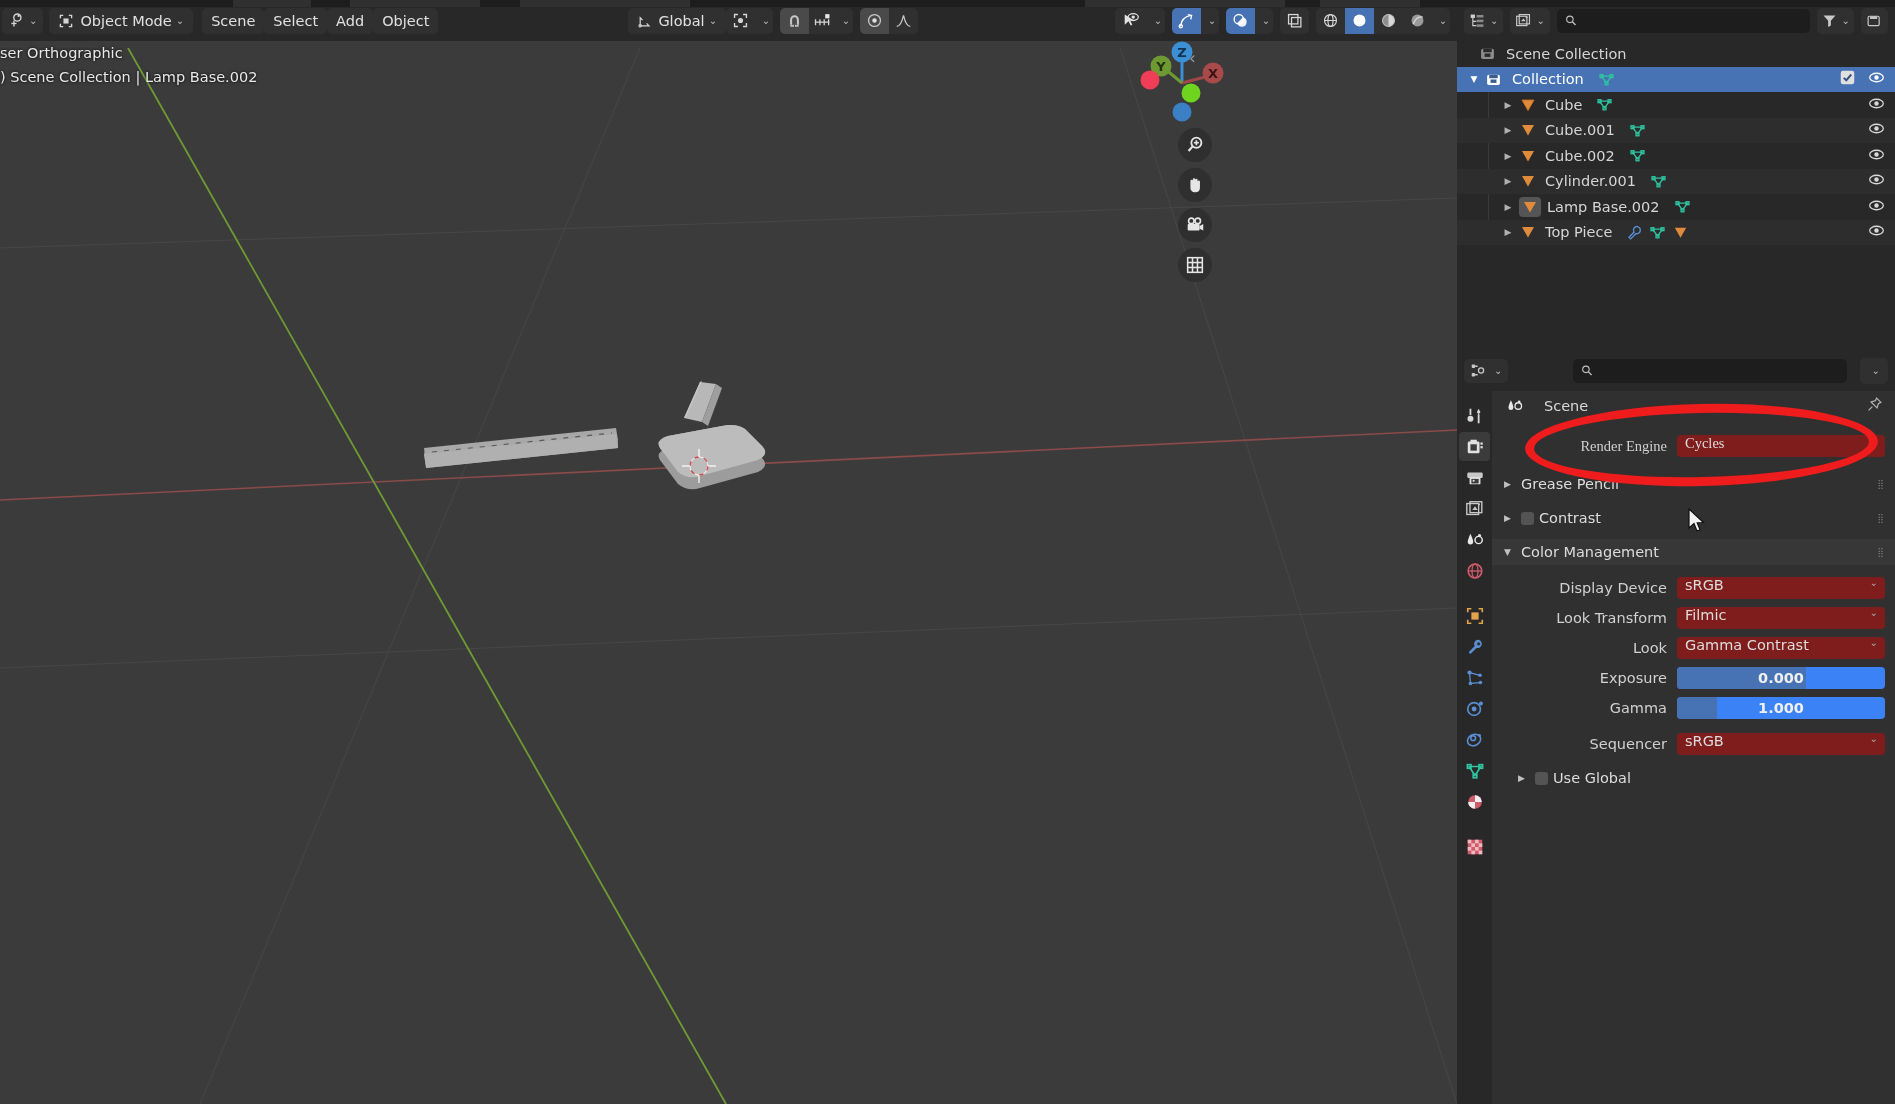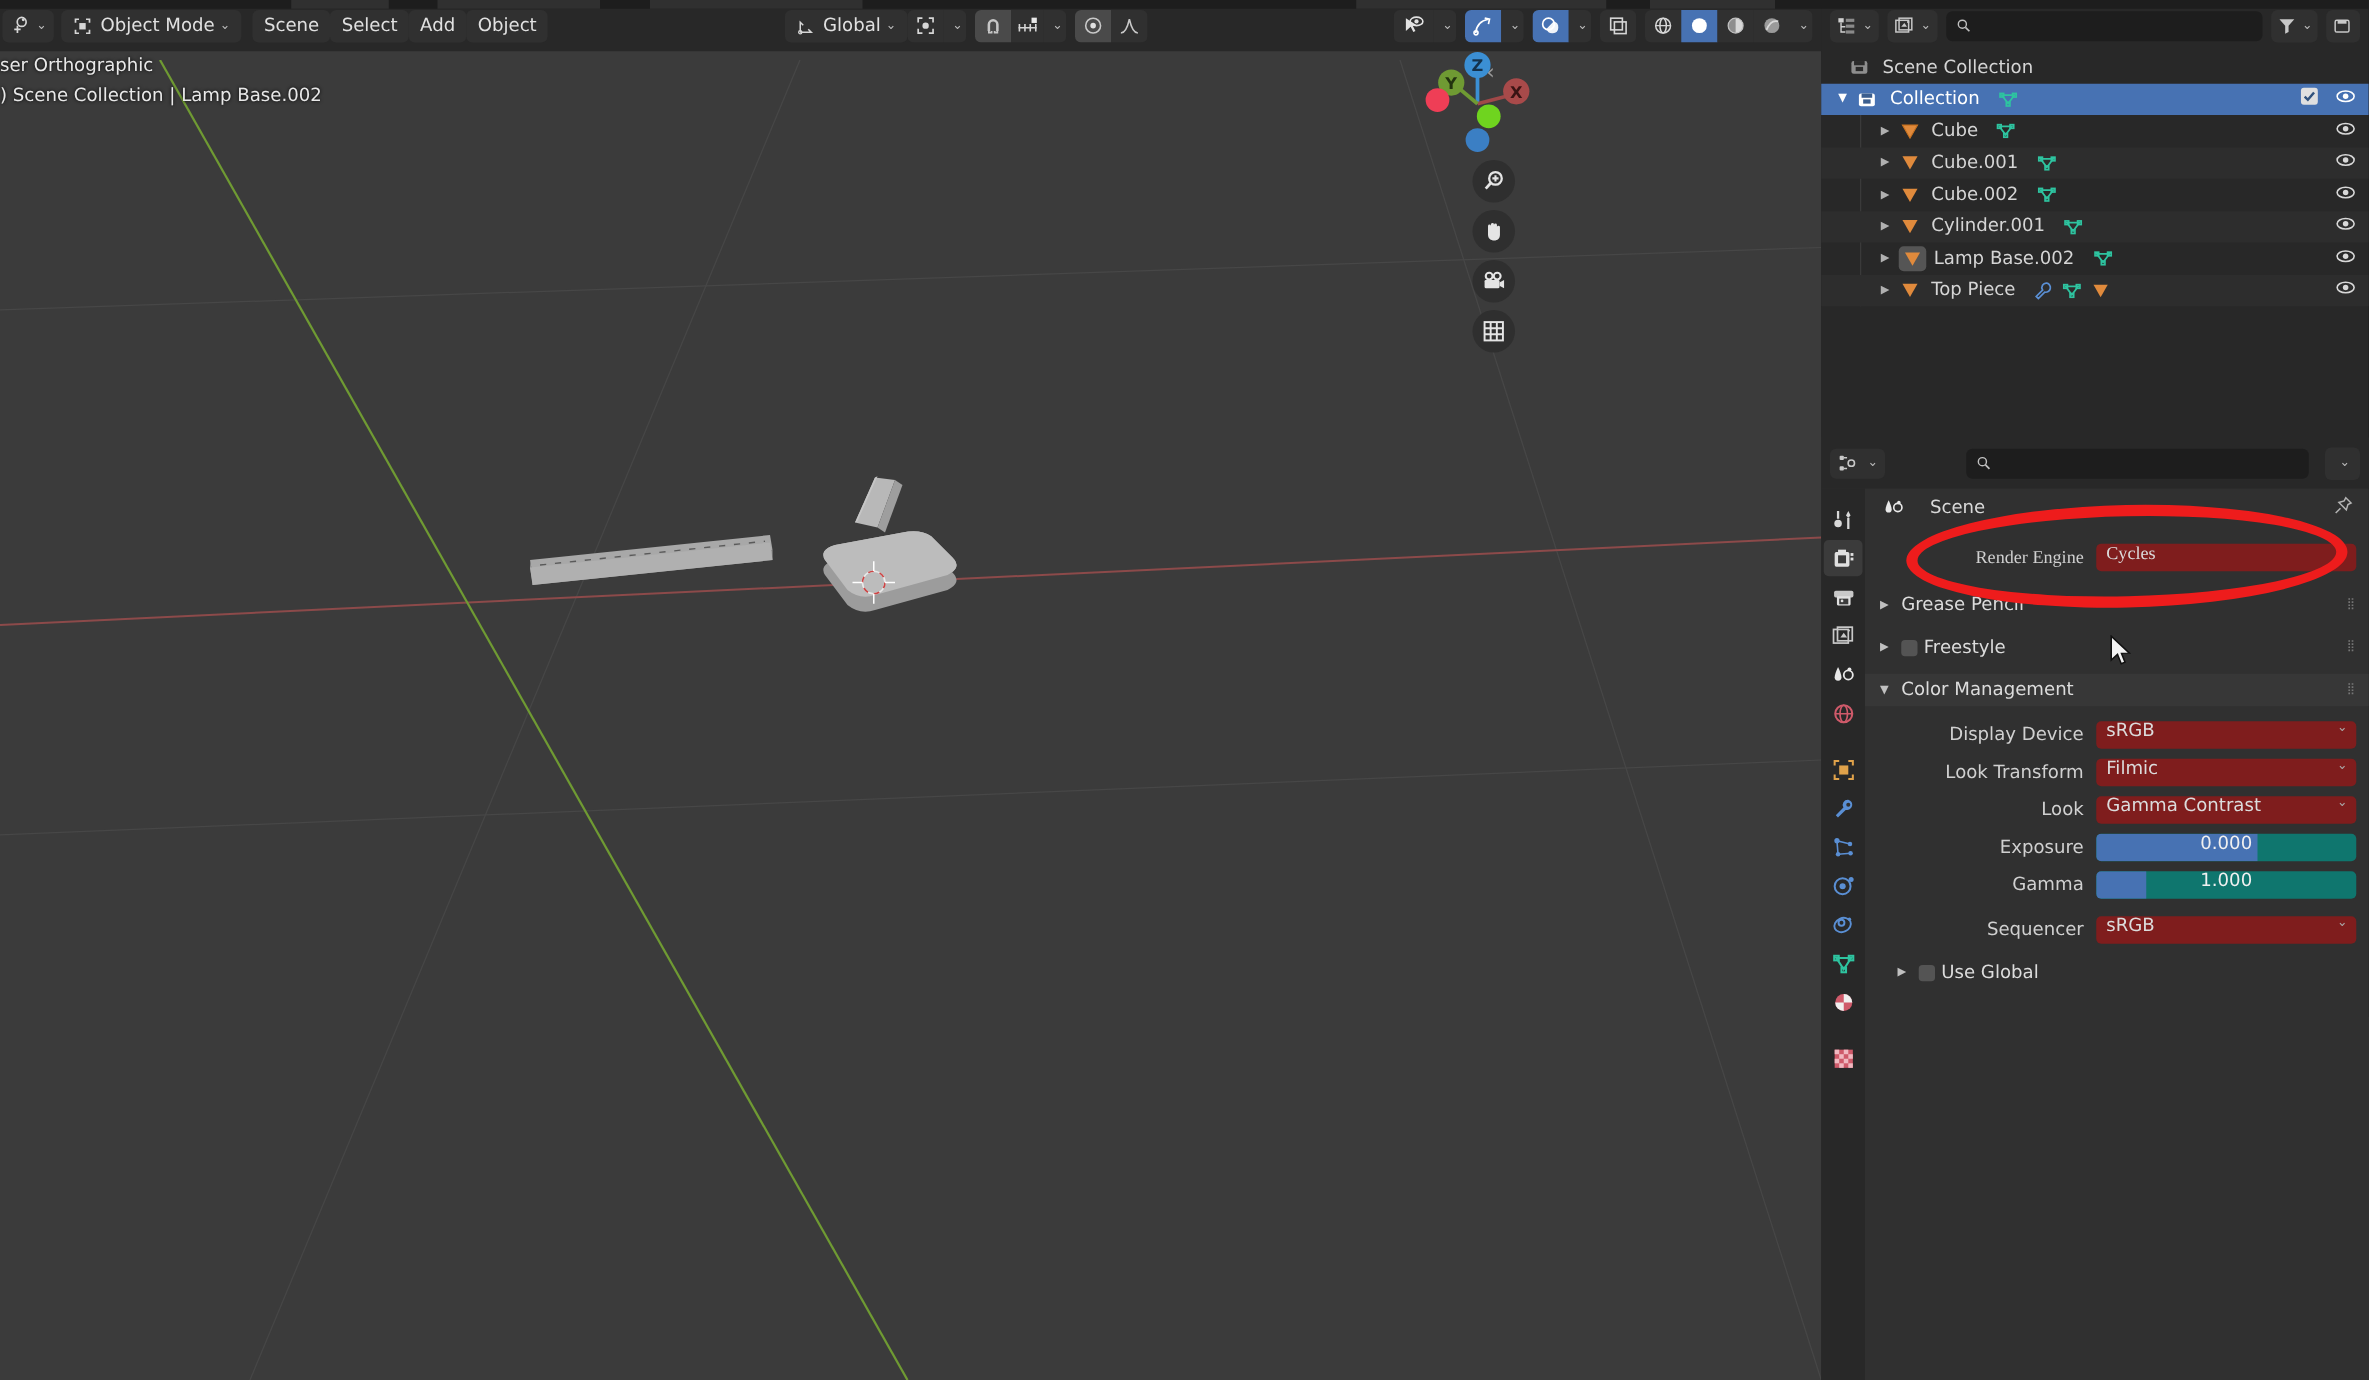--- a/index.html
+++ b/index.html
@@ -162,23 +162,23 @@
     width: 175px; text-align: right; padding-right: 10px;
     color: #d0d0d0; font-size: 14.5px; white-space: nowrap;
   }
   .prop-field {
     flex: 1; height: 22px; background: #7f1d1d; border-radius: 4px;
     display: flex; align-items: flex-start; padding: 0 8px;
     color: #dcdcdc; font-size: 14.5px; position: relative;
   }
   .prop-field .fchev { position: absolute; right: 7px; font-size: 10px; color: #aaa; }
   .slider {
-    flex: 1; height: 22px; background: #0f766e; border-radius: 4px;
+    flex: 1; height: 22px; background: #3b82f6; border-radius: 4px;
     position: relative; overflow: hidden;
-    display: flex; justify-content: center;
+    display: flex; align-items: center; justify-content: center; font-weight: bold;
   }
   .slider .fill { position: absolute; left: 0; top: 0; bottom: 0; background: #4772b3; }
   .slider .sval { position: relative; font-size: 14.5px; color: #f0f0f0; }
 
   .panel-head {
     height: 26px; display: flex; align-items: center;
     padding-left: 12px; gap: 7px; font-size: 14.5px; color: #dcdcdc;
     position: relative;
   }
   .panel-head.shaded { background: #373737; }
@@ -907,21 +907,21 @@
 
         <div class="panel-head" style="margin-top:14px;">
           <span class="tri">▶</span>
           <span>Grease Pencil</span>
           <span class="dots">⣿</span>
         </div>
 
         <div class="panel-head" style="margin-top:8px;">
           <span class="tri">▶</span>
           <span class="cbox"></span>
-          <span style="margin-left:-2px;">Freestyle</span>
+          <span style="margin-left:-2px;">Contrast</span>
           <span class="dots">⣿</span>
         </div>
 
         <div class="panel-head shaded" style="margin-top:8px;">
           <span class="tri">▼</span>
           <span>Color Management</span>
           <span class="dots">⣿</span>
         </div>
 
         <div style="padding-top:12px;">

